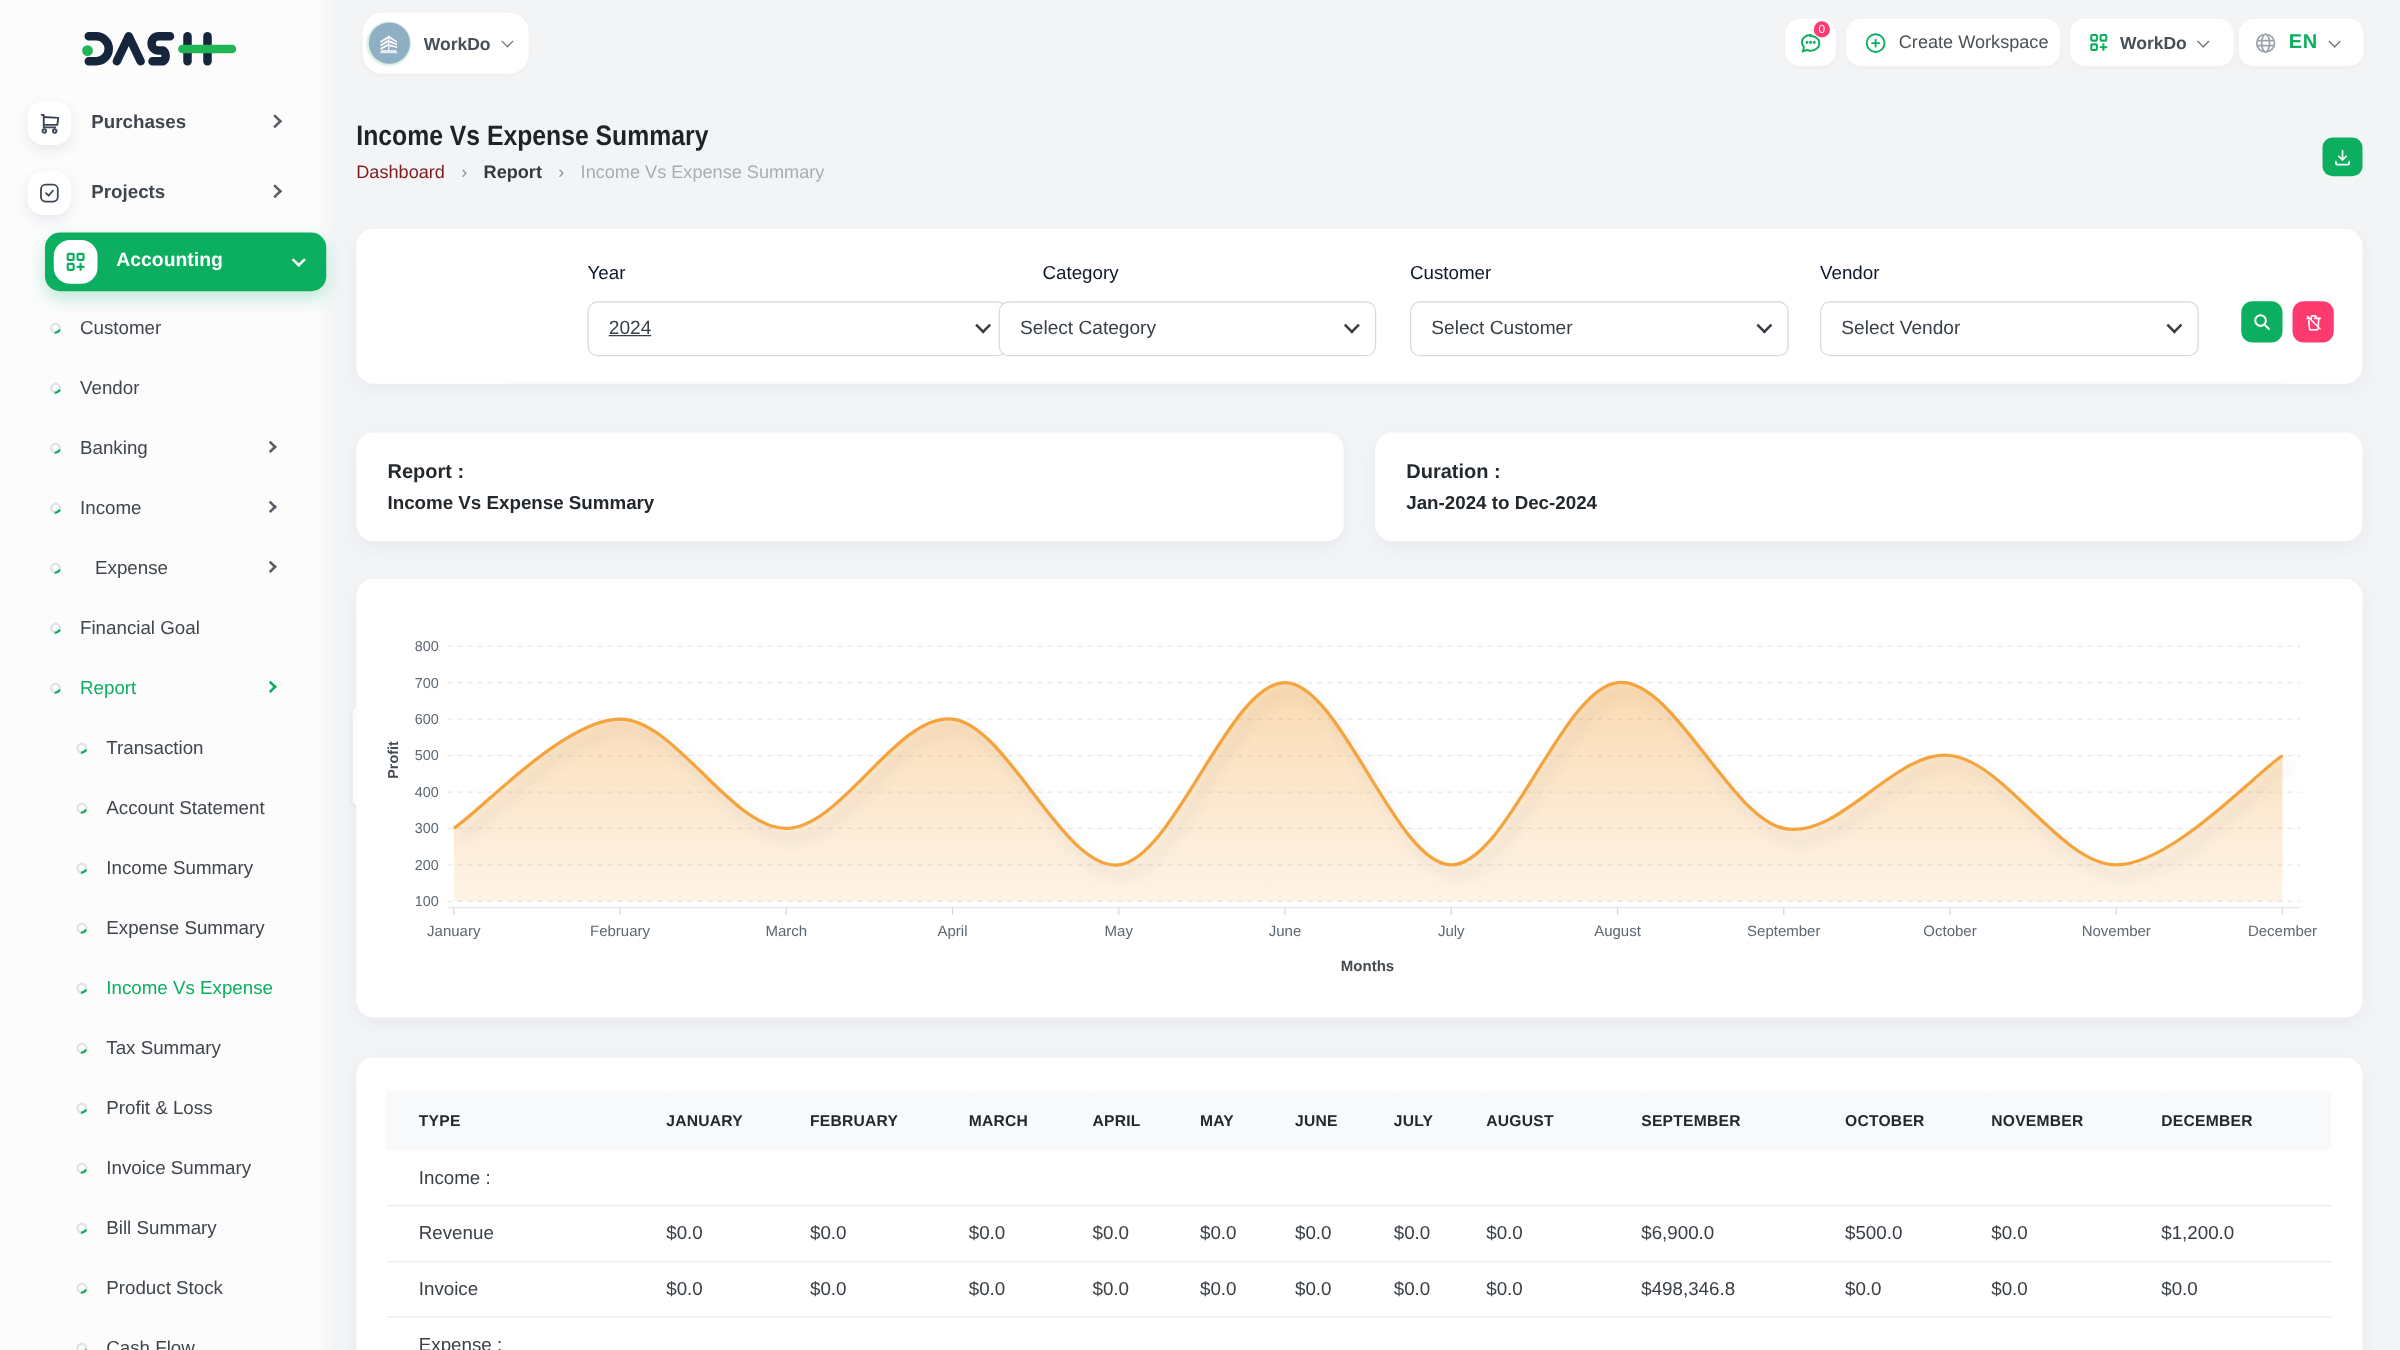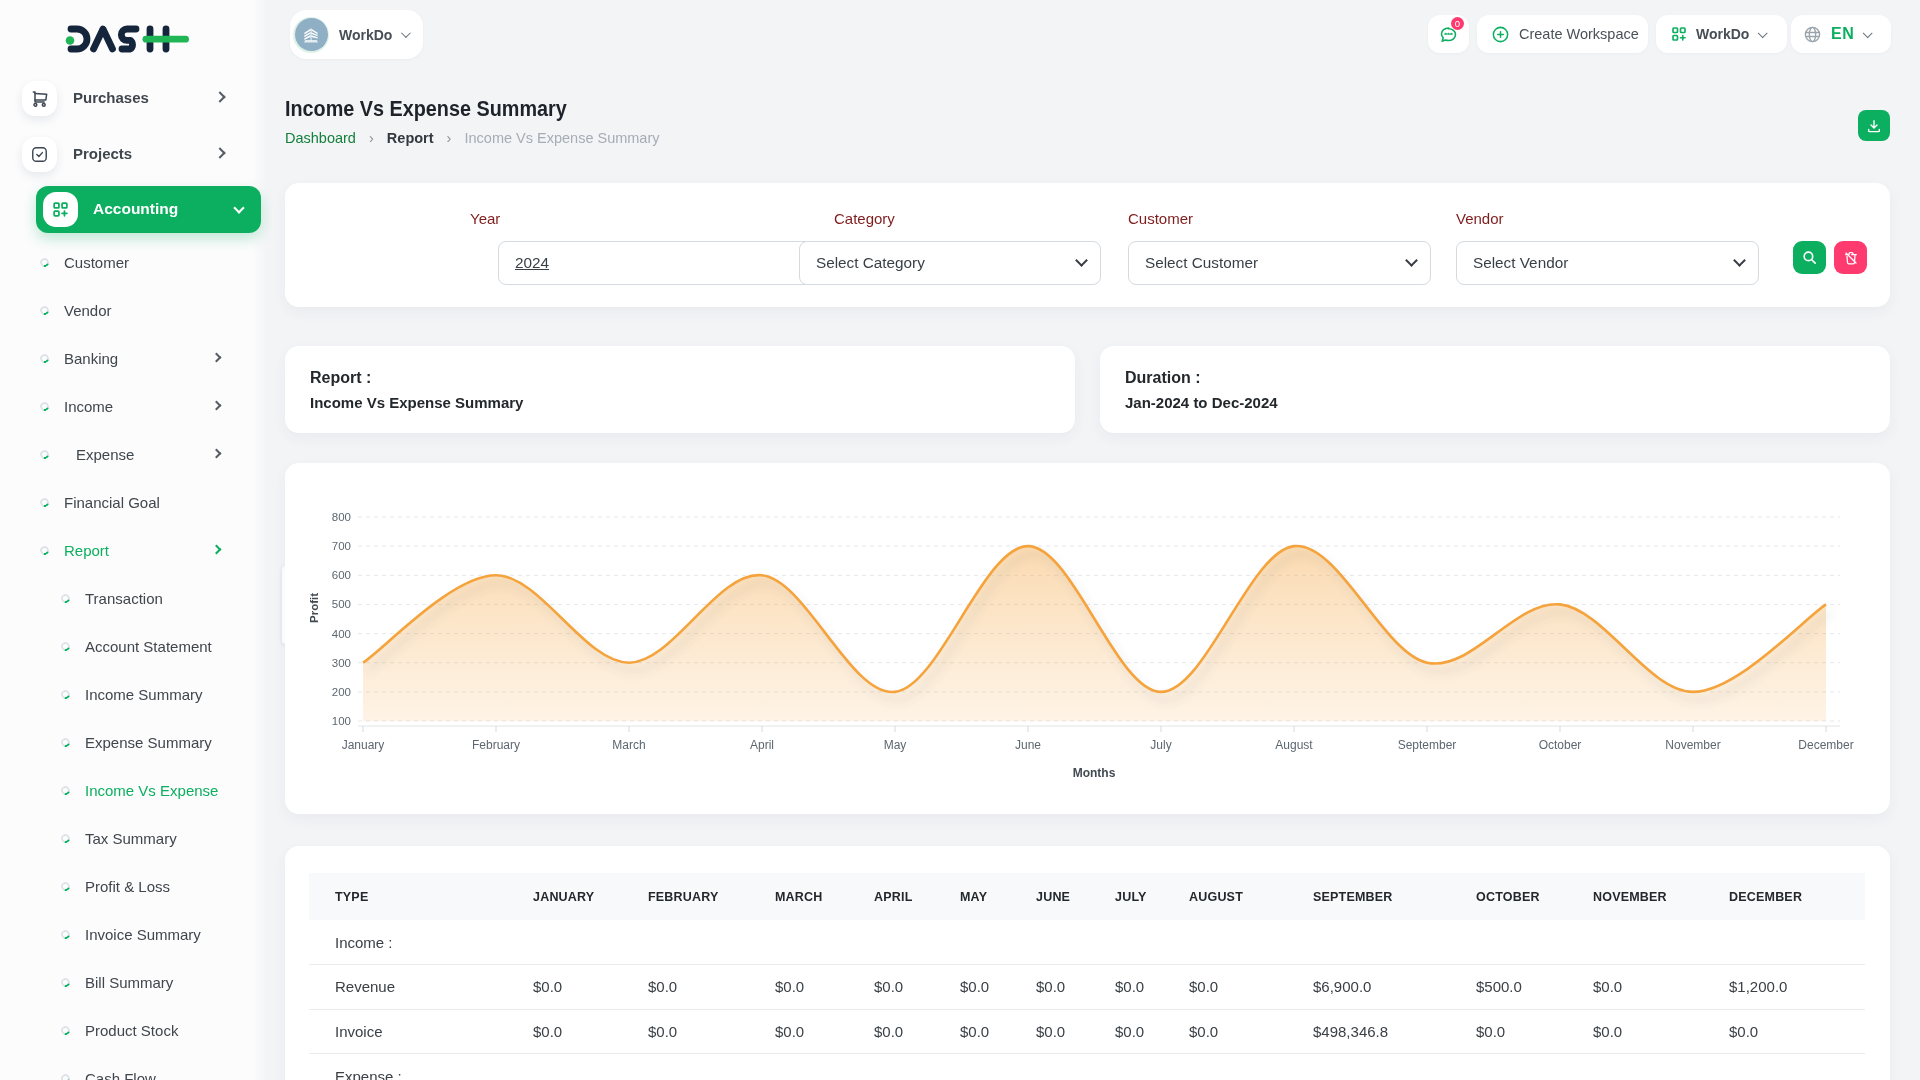--- a/index.html
+++ b/index.html
@@ -12,21 +12,21 @@
 .mitem { position:absolute; left:0; width:262px; font-size:15px; color:#3a4046; }
 .iconbox { position:absolute; left:22px; top:-17px; width:35px; height:35px; background:#fff; border-radius:13px; box-shadow:0 4px 10px rgba(40,60,80,.10); display:flex; align-items:center; justify-content:center; }
 .mtext { position:absolute; left:73px; top:-9px; font-weight:600; color:#40464d; }
 .chev-r { position:absolute; left:216px; top:-5px; width:8px; height:8px; border-right:2px solid #565d64; border-top:2px solid #565d64; transform:rotate(45deg); }
 .bullet { position:absolute; width:9px; height:9px; border-radius:50%; border:2.5px solid #dfe3e8; border-bottom-color:#0caf60; transform:rotate(-30deg); }
 .sub { position:absolute; font-size:15px; color:#40464d; }
 
 .pill { position:absolute; background:#fff; border-radius:12px; box-shadow:0 1px 3px rgba(30,40,60,.04); display:flex; align-items:center; }
 
 .card { position:absolute; background:#fff; border-radius:14px; box-shadow:0 5px 14px rgba(40,60,90,.05); }
-.flabel { position:absolute; font-size:15px; color:#7f1d1d; }
+.flabel { position:absolute; font-size:15px; color:#0f172a; }
 .select { position:absolute; height:44px; background:#fff; border:1px solid #d4dae0; border-radius:8px; font-size:15.3px; color:#383f46; display:flex; align-items:center; padding-left:16px; }
 .select .sc { position:absolute; right:14px; top:16px; width:9px; height:9px; border-right:2px solid #363c43; border-bottom:2px solid #363c43; transform:rotate(45deg); margin-top:-2px; }
 .sqbtn { position:absolute; width:33px; height:33px; border-radius:9px; display:flex; align-items:center; justify-content:center; }
 
 table.rep { border-collapse:collapse; width:1556px; table-layout:fixed; }
 table.rep th { background:#f8f9fb; font-size:12.5px; font-weight:700; color:#23282d; text-align:left; height:47px; padding:0; letter-spacing:.2px; }
 table.rep td { font-size:15px; color:#3a4046; height:44.5px; border-top:1px solid #e9ecef; padding:0; }
 table.rep tr.first td { border-top:none; }
 </style>
 </head>
@@ -182,39 +182,39 @@
         <circle cx="12" cy="12" r="9"></circle>
         <ellipse cx="12" cy="12" rx="4" ry="9"></ellipse>
         <path d="M3.5 9.5h17M3.5 14.5h17"></path>
       </svg>
   <div style="margin-left:9px; font-size:16px; font-weight:700; color:#0caf60; letter-spacing:.5px;">EN</div>
   <div style="margin-left:9px; width:6.5px; height:6.5px; border-right:1.8px solid #6a727a; border-bottom:1.8px solid #6a727a; transform:rotate(45deg) translateY(-2px);"></div>
 </div>
 
 <div class="abs" style="left:285px; top:96px; font-size:22.5px; font-weight:700; color:#1e2329; transform:scaleX(0.88); transform-origin:left;">Income Vs Expense Summary</div>
 <div class="abs" style="left:285px; top:130px; font-size:14.5px;">
-  <span style="color:#15803d;">Dashboard</span>
+  <span style="color:#7f1d1d;">Dashboard</span>
   <span style="color:#8a9199; padding:0 9px;">›</span>
   <span style="color:#33393f; font-weight:600;">Report</span>
   <span style="color:#8a9199; padding:0 9px;">›</span>
   <span style="color:#a6adb5;">Income Vs Expense Summary</span>
 </div>
 <div class="abs" style="left:1858px; top:110px; width:32px; height:31px; background:#0caf60; border-radius:8px; display:flex; align-items:center; justify-content:center;">
   <svg width="16" height="16" viewBox="0 0 24 24" fill="none" stroke="#fff" stroke-width="2.1" stroke-linecap="round" stroke-linejoin="round">
         <path d="M12 4v10M7.5 10.5 12 15l4.5-4.5"></path>
         <path d="M4 17v2a1.5 1.5 0 0 0 1.5 1.5h13A1.5 1.5 0 0 0 20 19v-2"></path>
       </svg>
 </div>
 
 <div class="card" style="left:285px; top:183px; width:1605px; height:124px;"></div>
 <div class="flabel" style="left:470px; top:210px;">Year</div>
 <div class="flabel" style="left:834px; top:210px;">Category</div>
 <div class="flabel" style="left:1128px; top:210px;">Customer</div>
 <div class="flabel" style="left:1456px; top:210px;">Vendor</div>
-<div class="select" style="left:498px; top:241px; width:336px;text-decoration:underline;">2024<div class="sc"></div></div>
+<div class="select" style="left:470px; top:241px; width:336px;text-decoration:underline;">2024<div class="sc"></div></div>
 <div class="select" style="left:799px; top:241px; width:302px;">Select Category<div class="sc"></div></div>
 <div class="select" style="left:1128px; top:241px; width:303px;">Select Customer<div class="sc"></div></div>
 <div class="select" style="left:1456px; top:241px; width:303px;">Select Vendor<div class="sc"></div></div>
 <div class="sqbtn" style="left:1793px; top:241px; background:#0caf60;">
   <svg width="17" height="17" viewBox="0 0 24 24" fill="none" stroke="#fff" stroke-width="2.3" stroke-linecap="round">
         <circle cx="10.5" cy="10.5" r="6"></circle>
         <path d="M15.5 15.5 20 20"></path>
       </svg>
 </div>
 <div class="sqbtn" style="left:1834px; top:241px; background:#ff3a6e;">

